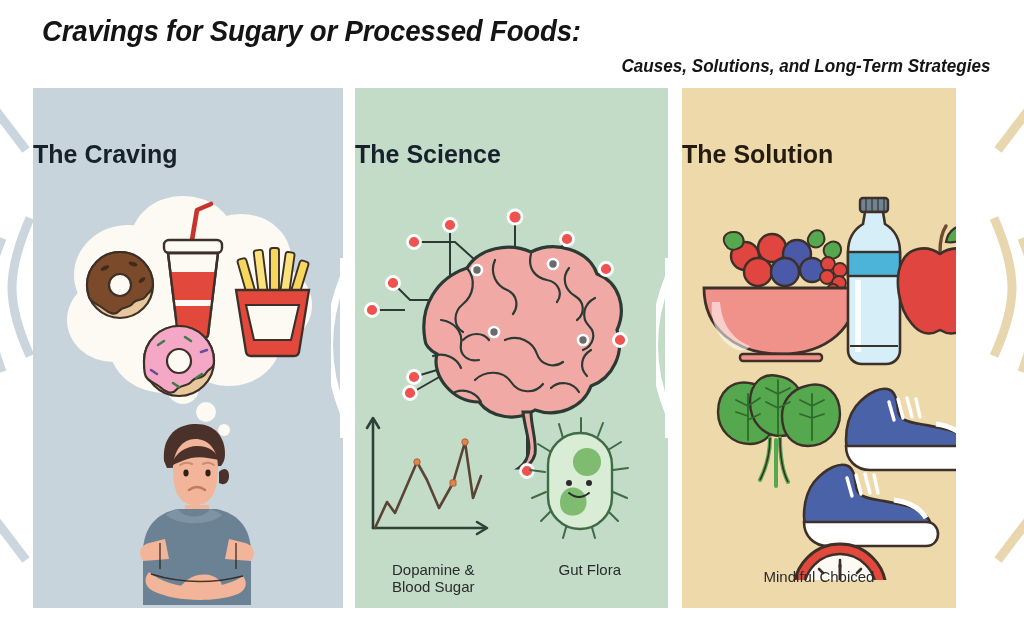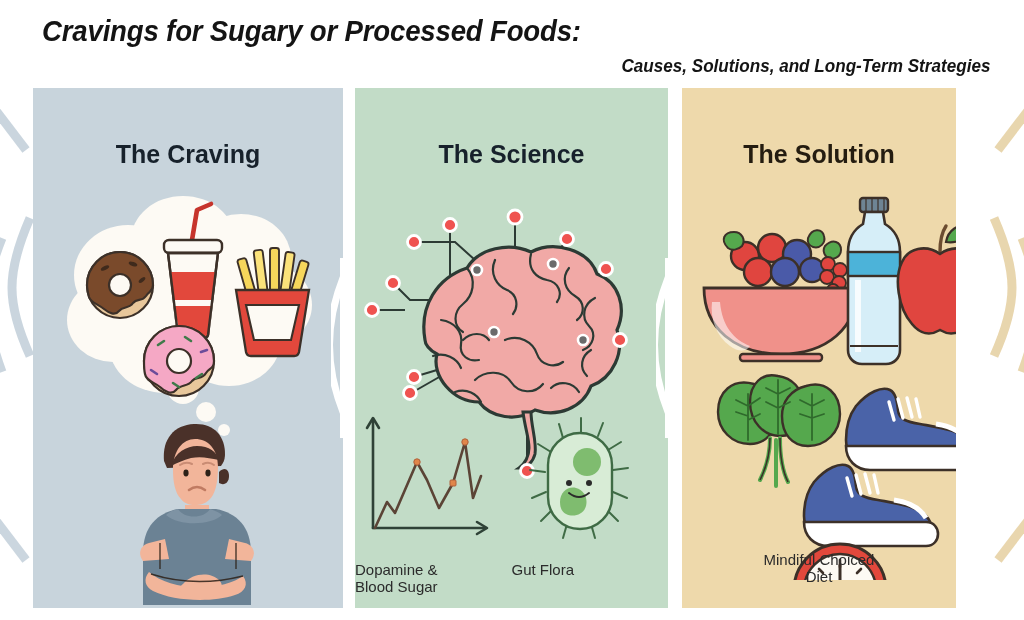--- a/index.html
+++ b/index.html
@@ -30,36 +30,36 @@
   }
 
   
   .panel{position:absolute;top:88px;height:520px;overflow:hidden;}
   #panel-craving{left:33px;width:310px;background:#c8d4dc;}
   #panel-science{left:355px;width:313px;background:#c2dcc7;}
   #panel-solution{left:682px;width:274px;background:#eed9ab;}
 
   .panel-title{
     position:absolute;top:52px;left:0;width:100%;
-    text-align:center;
+    text-align:left;
     font-family:"Liberation Sans", sans-serif;
     font-weight:bold;font-size:25px;color:#17212b;
   }
   #panel-solution .panel-title{color:#241c10;}
 
   .panel-art{position:absolute;left:0;width:100%;top:92px;}
 
   .caption{
     position:absolute;bottom:22px;left:0;width:100%;
     text-align:center;line-height:1.18;
     font-family:"Liberation Sans", sans-serif;
     font-size:15px;color:#2b2b2b;
   }
   .caption.two-col{display:flex;bottom:12px;}
-  .caption.two-col span{flex:1;text-align:left;}
+  .caption.two-col span{flex:1;text-align:center;}
   .caption .lbl{display:block;}
 
   
   .connector{position:absolute;top:88px;height:520px;width:24px;}
   #connector-1{left:331px;}
   #connector-2{left:656px;}
 
   
   .side-deco{position:absolute;top:88px;height:520px;}
   #deco-left{left:0px;width:36px;}
@@ -440,17 +440,16 @@
           <line x1="158" y1="410" x2="158" y2="385" stroke="#3c3028" stroke-width="3" stroke-linecap="round"></line>
           <line x1="158" y1="410" x2="178" y2="428" stroke="#3c3028" stroke-width="3" stroke-linecap="round"></line>
           <circle cx="158" cy="410" r="4" fill="#e2483c" stroke="#3c3028" stroke-width="1.6"></circle>
         </g>
 
       </svg>
     </div>
 
     <div class="caption">
       <span class="lbl">Mindiful Choiced</span>
-      <span class="lbl">Diet</span>
     </div>
   </div>
 
 </div>
 
 </body></html>

